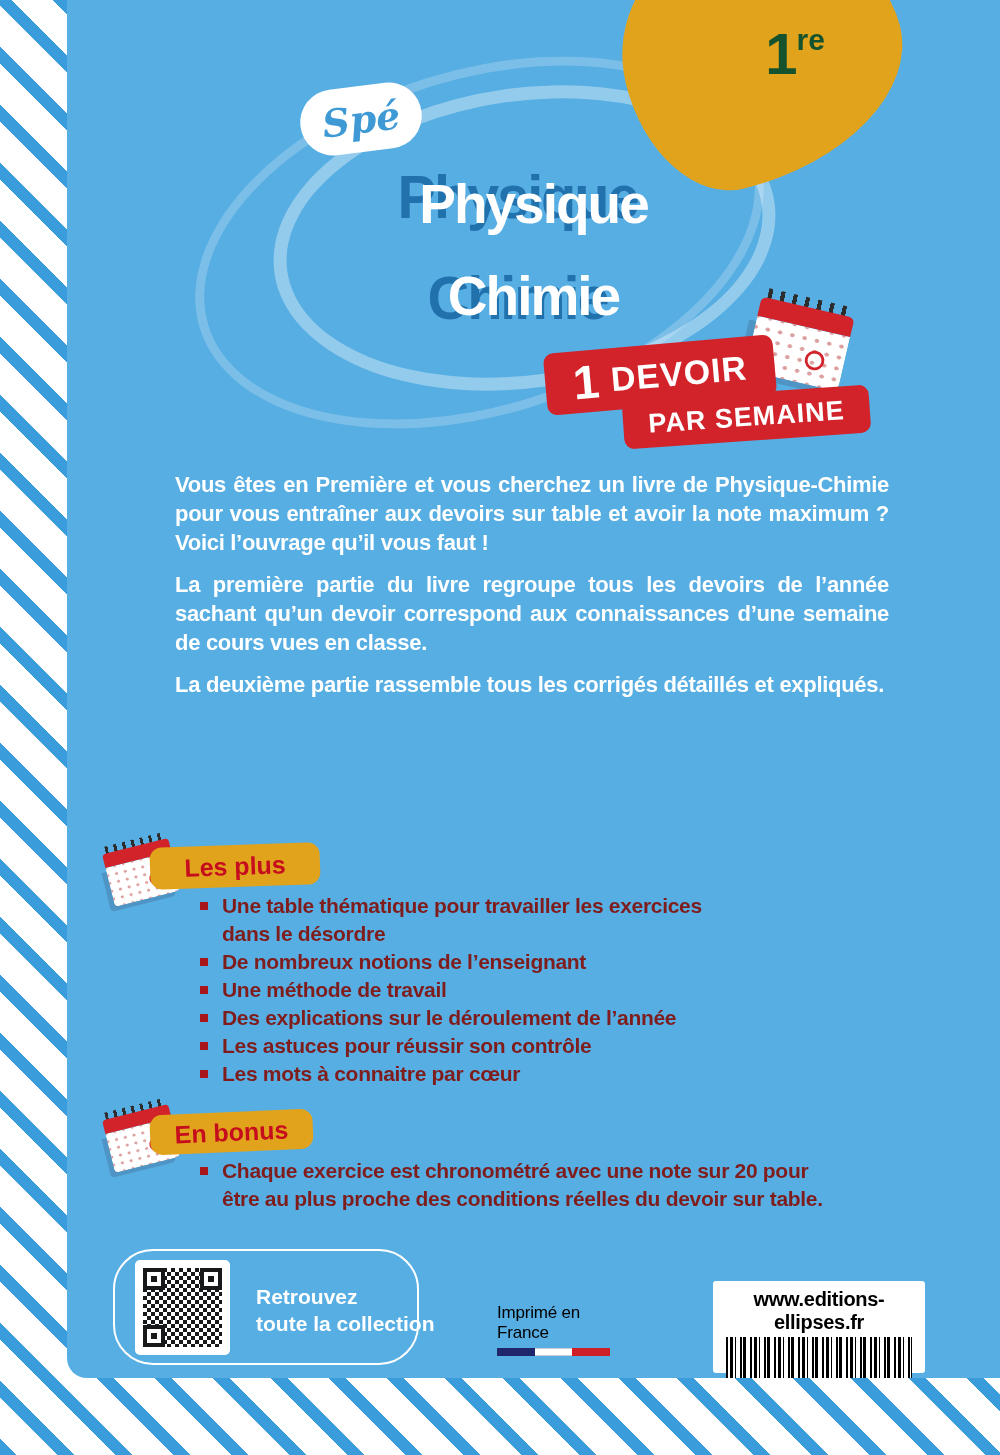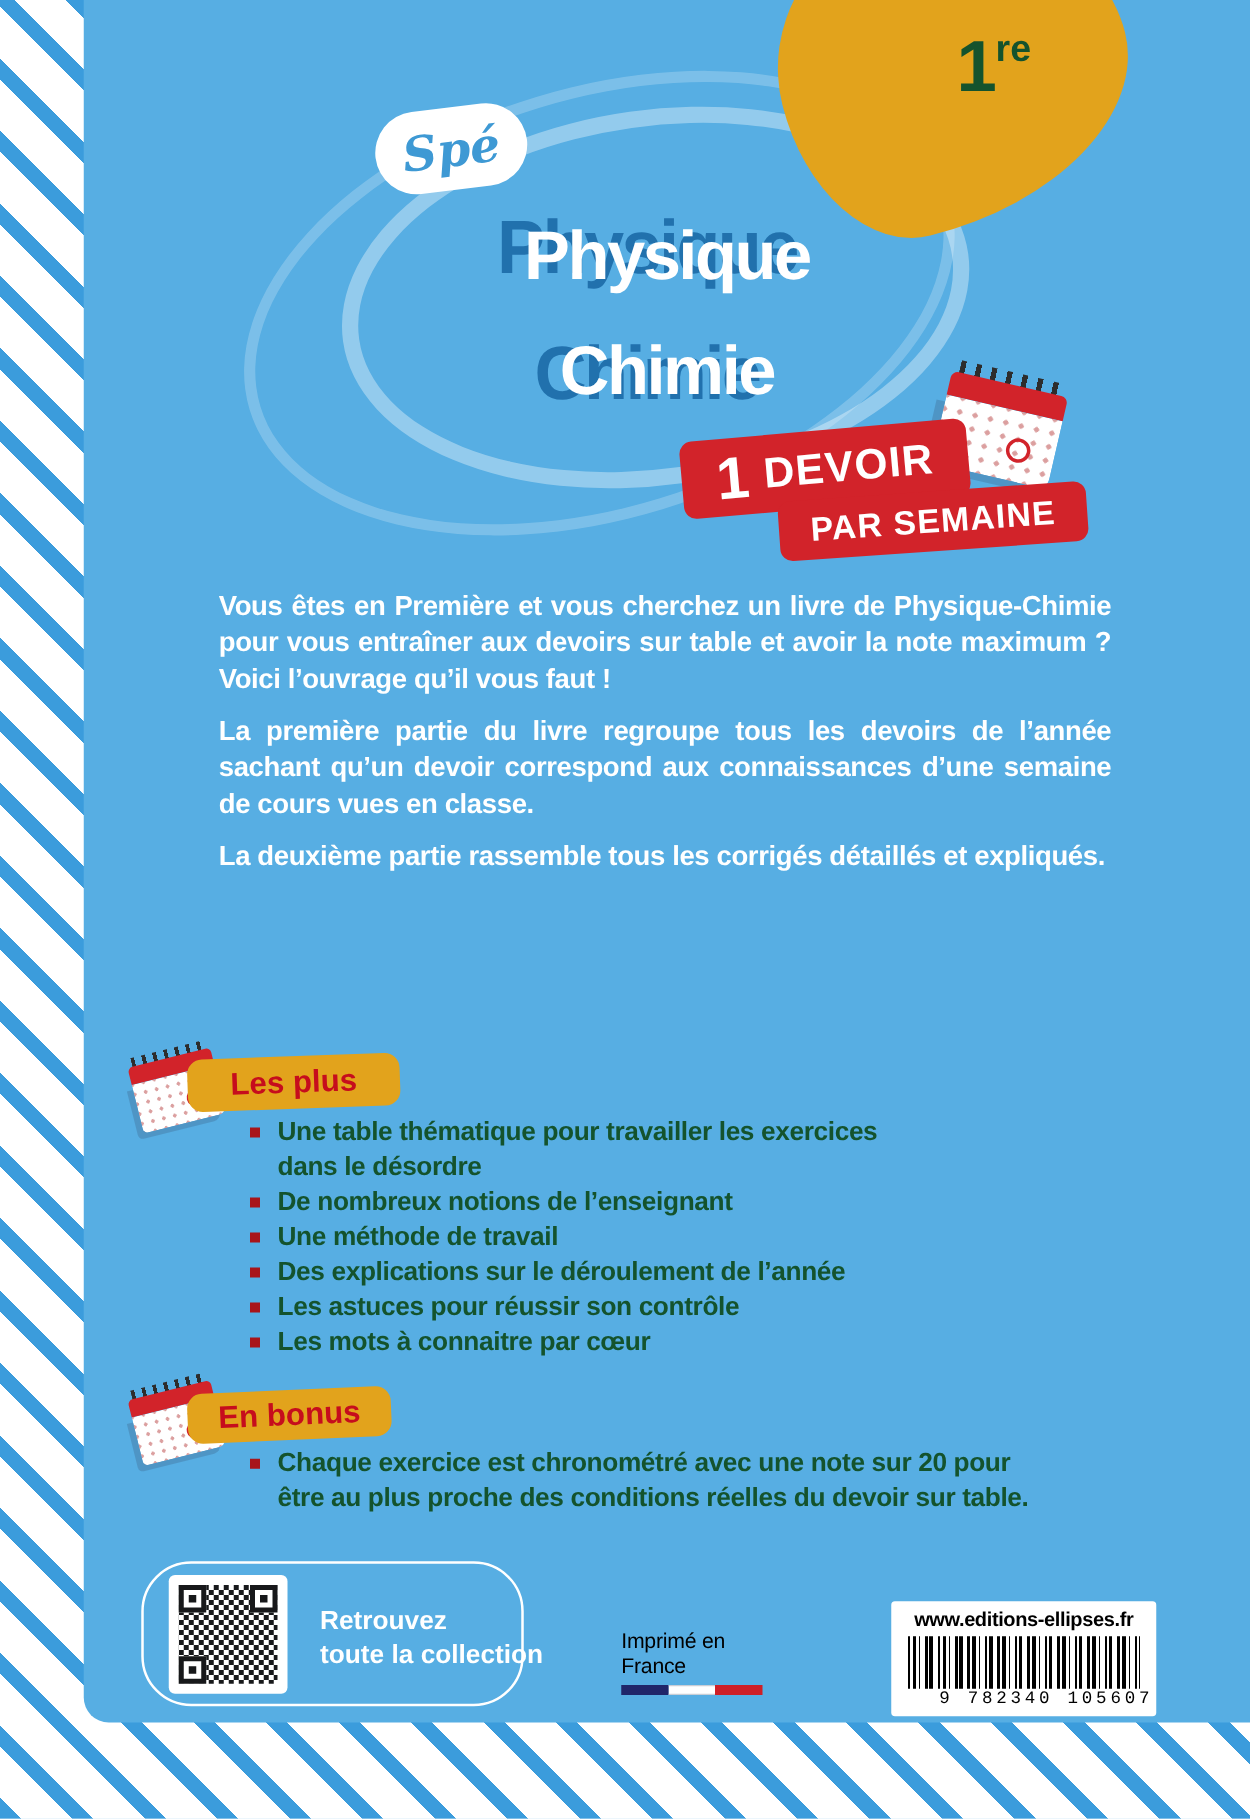--- a/index.html
+++ b/index.html
@@ -82,21 +82,21 @@
   .badge { position:absolute; background:#e2a31c; border-radius:12px;
            display:flex; align-items:center; justify-content:center;
            color:#c60d1d; font-weight:bold; font-size:25px; }
   .badge-a { left:83px; top:845px; width:170px; height:42px; transform:rotate(-2deg); }
   .badge-b { left:83px; top:1112px; width:163px; height:40px; transform:rotate(-2.5deg); }
 
   
   ul.bl { position:absolute; left:130px; width:694px; list-style:none; }
   .list-plus  { top:892px; }
   .list-bonus { top:1157px; }
-  ul.bl li { position:relative; padding-left:25px; color:#14532d; font-weight:bold;
+  ul.bl li { position:relative; padding-left:25px; color:#7f1d1d; font-weight:bold;
              font-size:21px; line-height:28px; white-space:pre-line; letter-spacing:-0.3px; }
   ul.bl li::before { content:""; position:absolute; left:3px; top:10px;
                      width:8px; height:8px; background:#a8151b; }
 
   
   .qr-outline { position:absolute; left:46px; top:1249px; width:306px; height:116px;
                 border:2px solid #ffffff; border-radius:40px; }
   .qr { position:absolute; left:68px; top:1260px; width:95px; height:95px;
         background:#ffffff; border-radius:5px; padding:8px; }
   .qr-in { position:relative; width:79px; height:79px;
@@ -110,21 +110,21 @@
 
   .printed { position:absolute; left:430px; top:1303px; width:130px; }
   .printed .t { font-size:17px; color:#000000; letter-spacing:-0.2px; }
   .flag { display:flex; width:113px; height:8px; margin-top:5px; }
   .flag .b { flex:1; background:#20266a; }
   .flag .w { flex:1; background:#ffffff; border-top:1px solid #c9ced6; border-bottom:1px solid #c9ced6; }
   .flag .r { flex:1; background:#ce1f27; }
 
   .bc-box { position:absolute; left:646px; top:1281px; width:212px; height:92px;
             background:#ffffff; border-radius:3px; text-align:center; }
-  .bc-site { font-size:16px; font-weight:bold; color:#000; margin-top:7px; letter-spacing:-0.3px; }
+  .bc-site { font-size:20px; font-weight:bold; color:#000; margin-top:7px; letter-spacing:-0.3px; }
   .bars { width:186px; height:42px; margin:3px auto 0;
           background:repeating-linear-gradient(90deg,
             #000 0 2px, #fff 2px 4px, #000 4px 7px, #fff 7px 9px,
             #000 9px 10px, #fff 10px 14px, #000 14px 16px, #fff 16px 17px,
             #000 17px 20px, #fff 20px 24px); }
   .digits { font-family:"Liberation Mono", monospace; font-size:14px; color:#000;
             letter-spacing:3px;padding-left:36px; }
 </style>
 </head>
 <body>

